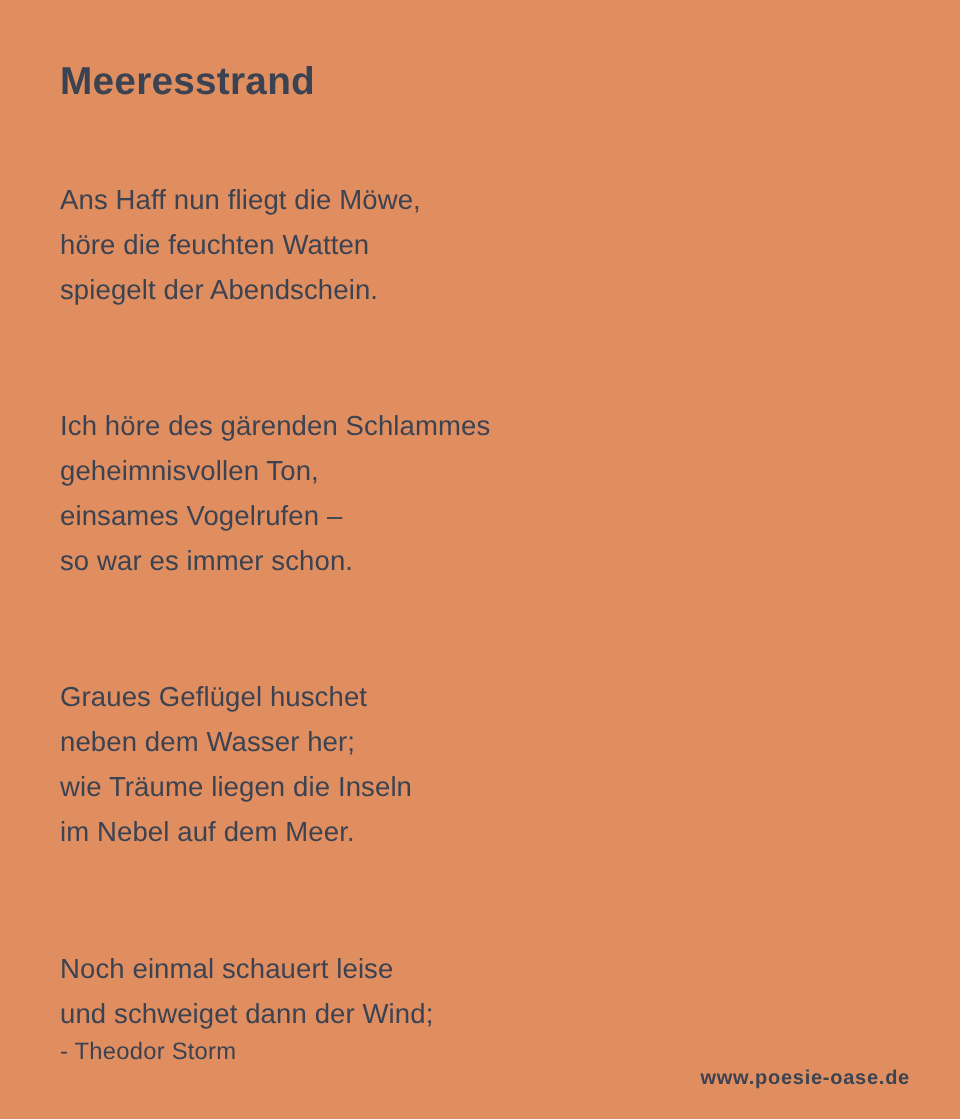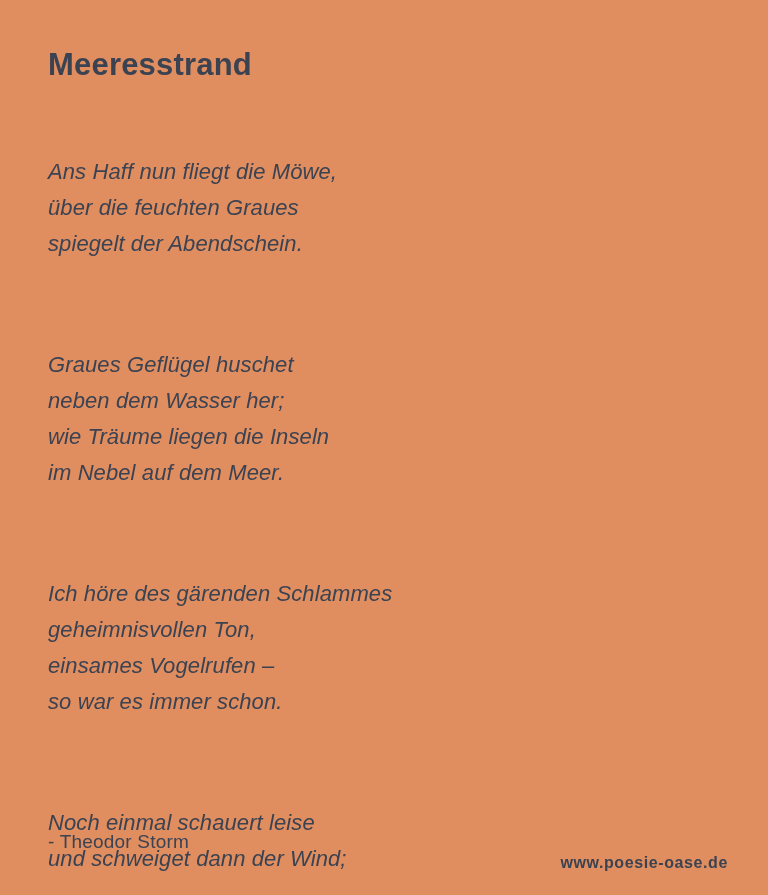--- a/index.html
+++ b/index.html
@@ -27,22 +27,21 @@
   }
   .poem-title {
     font-size: 31px;
     font-weight: bold;
     letter-spacing: 0.2px;
     color: #3b4252;
     margin: 0 0 12px 0;
     line-height: 1.2;
   }
   .stanza {
-    margin: 12px 0 26px 0;
-    font-style: italic;
+    margin: 0 0 26px 0;
   }
   .stanza:last-of-type {
     margin-bottom: 0;
   }
   .poem-line {
     font-size: 22px;
     line-height: 36px;
     color: #3b4252;
     white-space: pre;
     letter-spacing: 0.1px;
@@ -71,36 +70,36 @@
 </style>
 </head>
 <body>
 
 <div class="poem-card">
 
   <h1 class="poem-title">Meeresstrand</h1>
 
   <div class="stanza">
     <div class="poem-line">Ans Haff nun fliegt die Möwe,</div>
-    <div class="poem-line">über die feuchten Graues</div>
+    <div class="poem-line">höre die feuchten Watten</div>
     <div class="poem-line">spiegelt der Abendschein.</div>
+  </div>
+
+  <div class="stanza">
+    <div class="poem-line">Ich höre des gärenden Schlammes</div>
+    <div class="poem-line">geheimnisvollen Ton,</div>
+    <div class="poem-line">einsames Vogelrufen –</div>
+    <div class="poem-line">so war es immer schon.</div>
   </div>
 
   <div class="stanza">
     <div class="poem-line">Graues Geflügel huschet</div>
     <div class="poem-line">neben dem Wasser her;</div>
     <div class="poem-line">wie Träume liegen die Inseln</div>
     <div class="poem-line">im Nebel auf dem Meer.</div>
-  </div>
-
-  <div class="stanza">
-    <div class="poem-line">Ich höre des gärenden Schlammes</div>
-    <div class="poem-line">geheimnisvollen Ton,</div>
-    <div class="poem-line">einsames Vogelrufen –</div>
-    <div class="poem-line">so war es immer schon.</div>
   </div>
 
   <div class="stanza">
     <div class="poem-line">Noch einmal schauert leise</div>
     <div class="poem-line">und schweiget dann der Wind;</div>
   </div>
 
   <div class="spacer"></div>
 
   <div class="poem-author">- Theodor Storm</div>

